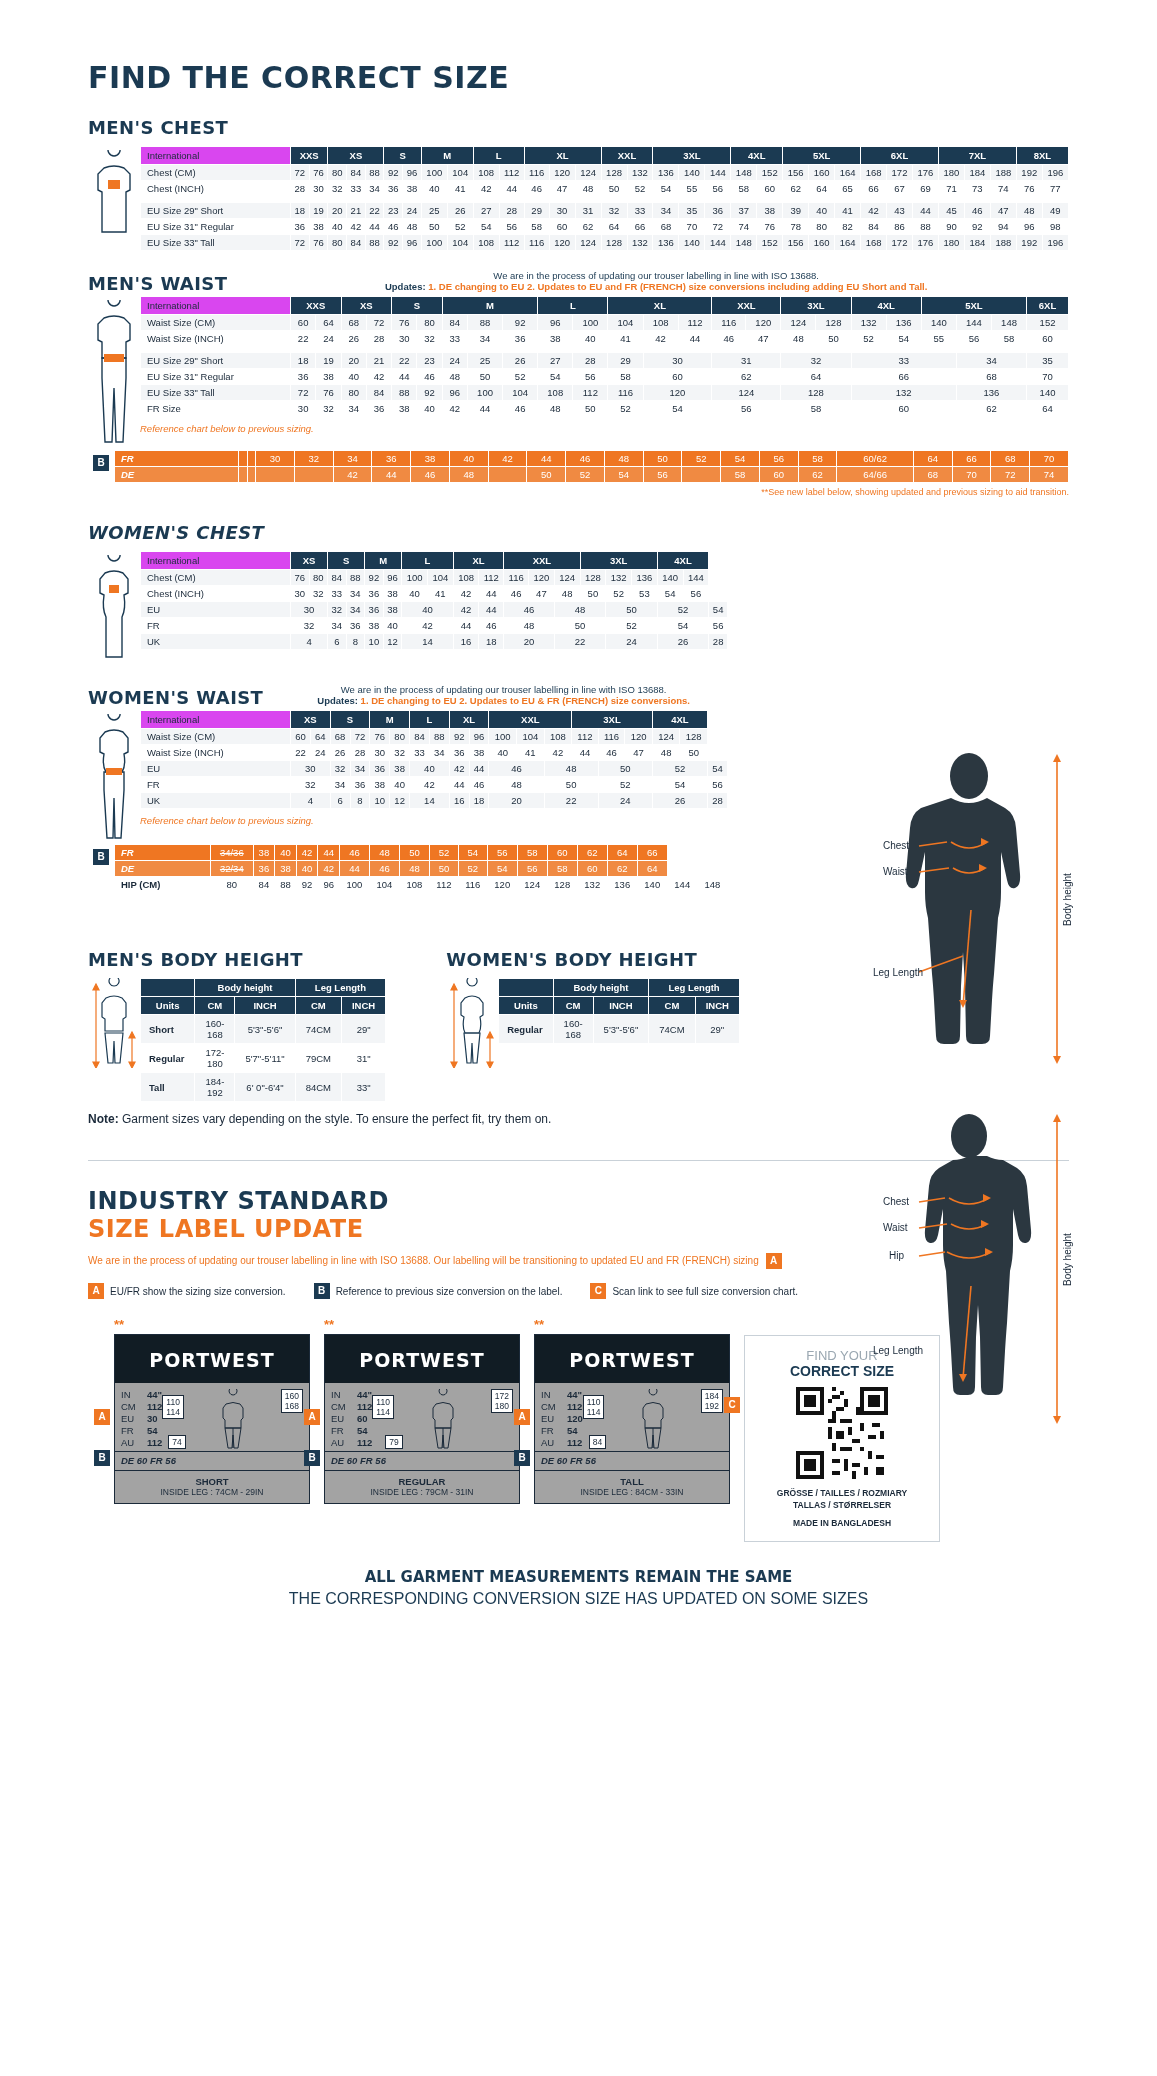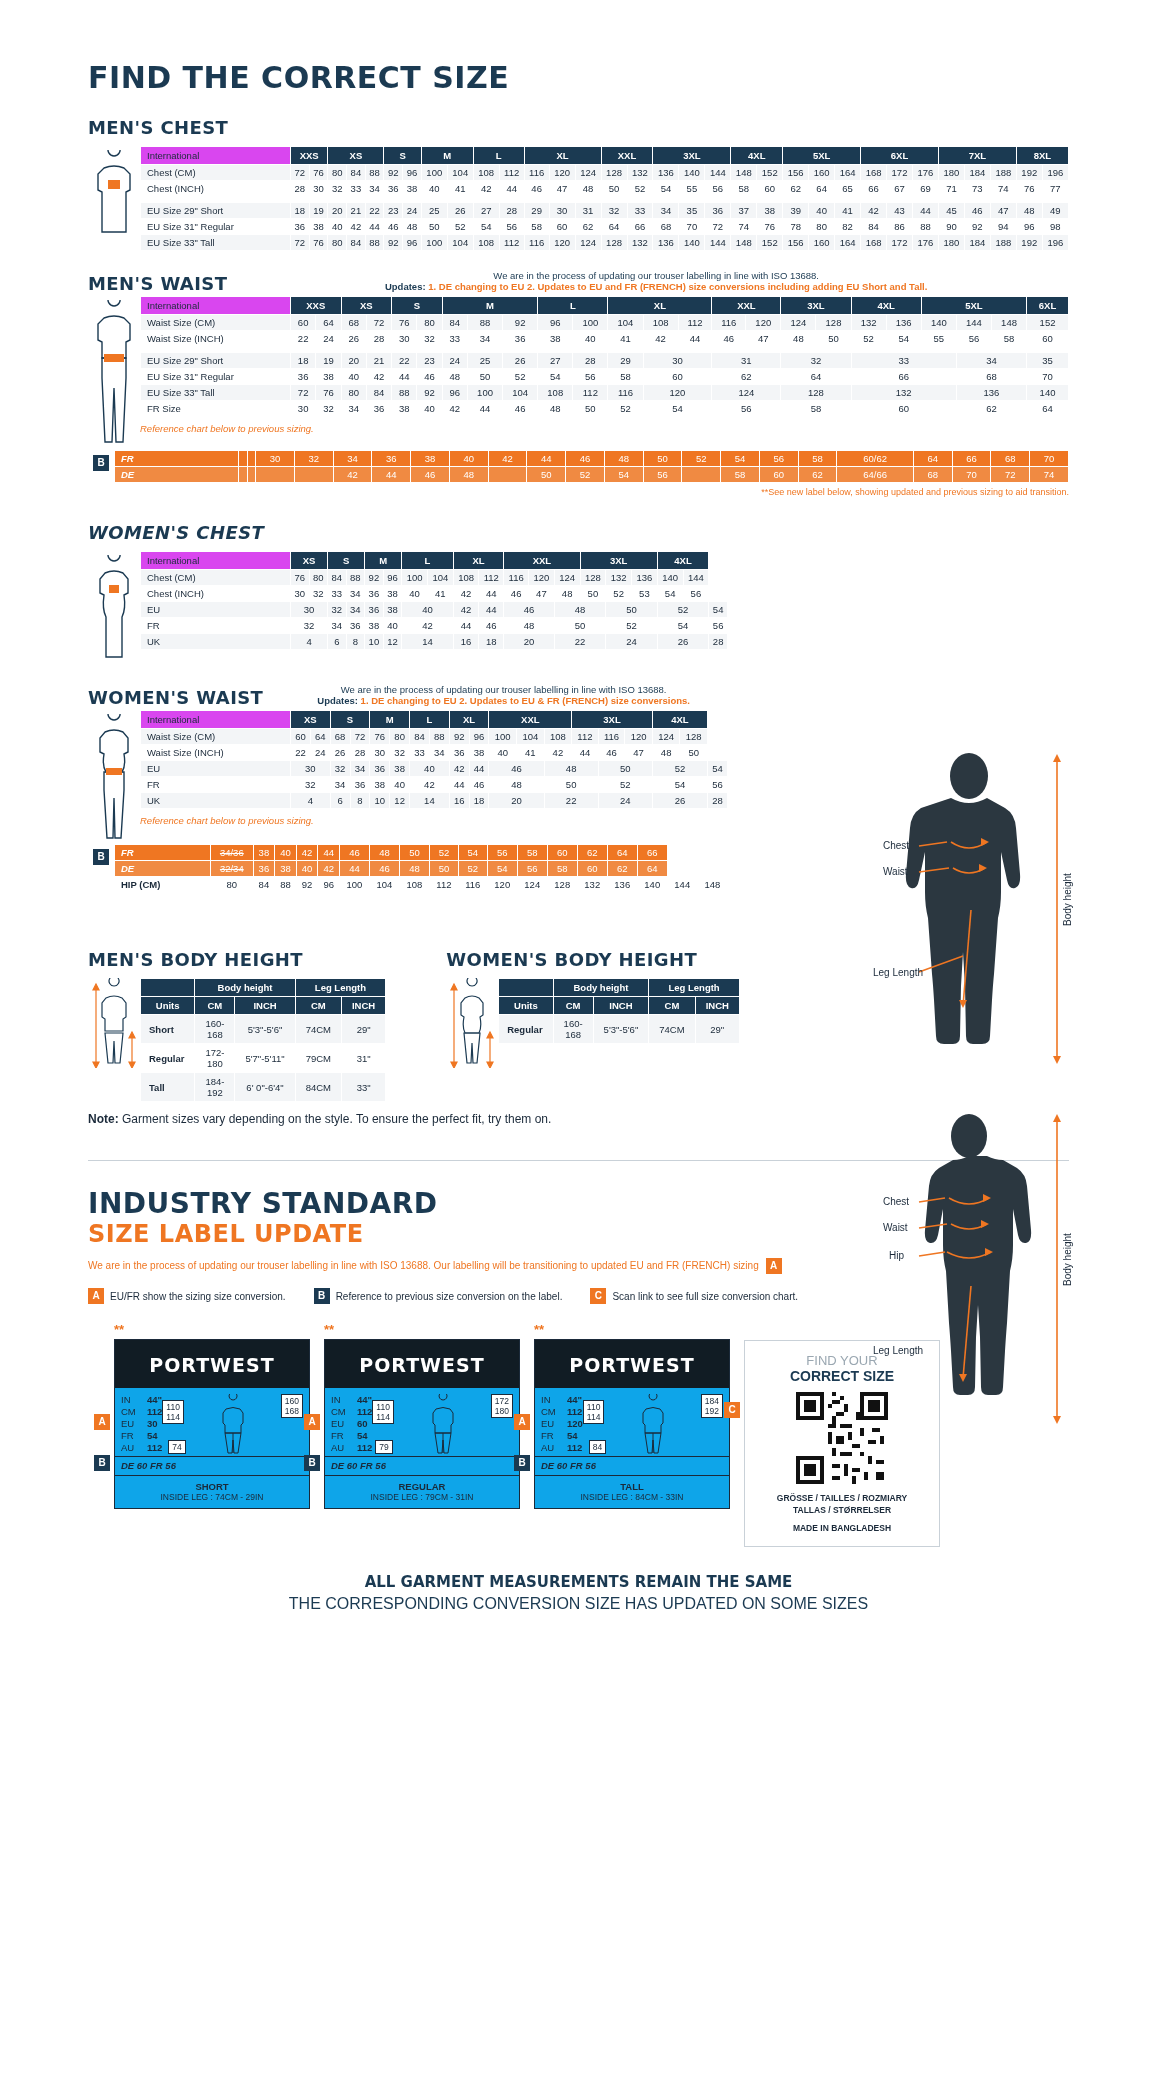--- a/index.html
+++ b/index.html
@@ -108,30 +108,30 @@
   table.bh .h2 th { background: #1b3a52; color: #fff; font-weight: bold; }
   table.bh td.lbl { background: #e9edf1; text-align: left; padding-left: 8px; font-weight: bold; }
   table.bh tr.alt td { background: #f3f5f7; }
   table.bh tr.white td { background: #ffffff; }
 
   .note-bottom { font-size: 12px; margin-top: 10px; color: #1b2a3a; }
   .note-bottom b { color: #1b2a3a; }
 
   hr.div { border: none; border-top: 1px solid #c9d1d8; margin: 34px 0 26px 0; }
 
-  h2.ind1 { font-size: 28px; font-weight: bold; color: #1b3a52; margin: 0; letter-spacing: 0.5px; font-family: "DejaVu Sans", sans-serif;}
+  h2.ind1 { font-size: 24px; font-weight: bold; color: #1b3a52; margin: 0; letter-spacing: 0.5px; font-family: "DejaVu Sans", sans-serif;}
   h2.ind2 { font-size: 24px; font-weight: bold; color: #ef7622; margin: 0 0 10px 0; letter-spacing: 0.5px; font-family: "DejaVu Sans", sans-serif;}
   .ind-sub { font-size: 10px; color: #ef7622; margin-bottom: 14px; }
   .legend-row { display: flex; gap: 28px; font-size: 10px; align-items: center; margin-bottom: 18px; }
   .legend-item { display: flex; gap: 6px; align-items: center; }
 
   .labels-row { display: flex; gap: 14px; align-items: flex-start; }
   .label-card { position: relative; width: 196px; }
   .stars { color: #ef7622; font-size: 13px; font-weight: bold; margin-bottom: 2px; }
-  .label-box { border: 1px solid #1b2a3a; background: #0ea5e9; }
+  .label-box { border: 1px solid #1b2a3a; background: #a3a3a3; }
   .label-top { background: #111c24; color: #fff; text-align: center; padding: 14px 0 12px 0; }
   .brand { font-size: 19px; font-weight: bold; letter-spacing: 1px; font-family: "DejaVu Sans", sans-serif; }
   .label-body { display: flex; padding: 6px 6px 0 6px; }
   .size-codes { font-size: 9.5px; line-height: 12px; }
   .size-codes .r { display: flex; gap: 6px; }
   .size-codes .k { width: 20px; }
   .size-codes .v { font-weight: bold; }
   .mannequin-wrap { position: relative; flex: 1; display: flex; justify-content: center; }
   .numbox { border: 1px solid #1b2a3a; font-size: 8.5px; padding: 1px 3px; text-align: center; line-height: 10px; background: #fff;}
   .label-prev { font-size: 9.5px; font-style: italic; font-weight: bold; padding: 3px 6px 4px 6px; border-top: 1px solid #1b2a3a; }
@@ -1179,21 +1179,21 @@
               <svg width="46" height="62" viewBox="0 0 46 62">
                 <g fill="none" stroke="#1b2a3a" stroke-width="1">
                   <path d="M23 6 a4 4 0 1 1 0.1 0 Z"></path>
                   <path d="M16 15 q7 -3 14 0 l3 4 v10 l-2 2 v8 h-16 v-8 l-2 -2 v-10 Z"></path>
                   <path d="M15 39 h16 l-3 20 h-4 l-1 -13 -1 13 h-4 Z"></path>
                   <line x1="23" y1="39" x2="23" y2="59"></line>
                 </g>
               </svg>
               <div class="numbox" style="position:absolute; right:0; top:0; white-space:pre;">172
 180</div>
-              <div class="numbox" style="position:absolute; left:3px; bottom:2px;">79</div>
+              <div class="numbox" style="position:absolute; left:13px; bottom:2px;">79</div>
             </div>
           </div>
           <div class="label-prev">DE 60 FR 56</div>
           <div class="label-foot">
             <div>REGULAR</div>
             <div class="sub">INSIDE LEG : 79CM - 31IN</div>
           </div>
         </div>
       </div>
 

